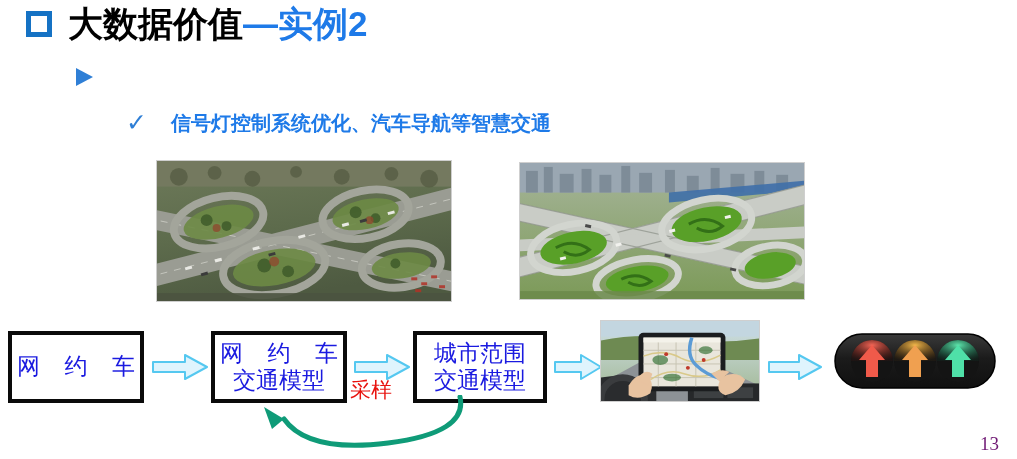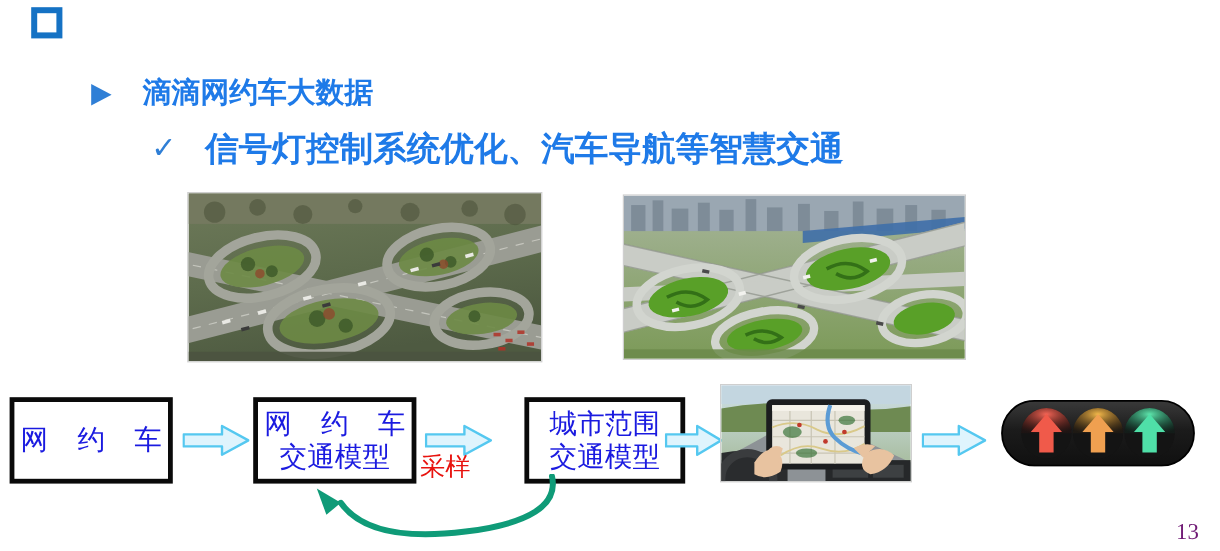--- a/index.html
+++ b/index.html
@@ -79,21 +79,21 @@
     align-items: center;
     gap: 24px;
   }
   .check-bullet {
     font-size: 25px;
     color: #2f7fd6;
     line-height: 1;
     flex: none;
   }
   .lvl3-text {
-    font-size: 28px;
+    font-size: 20px;
     font-weight: bold;
     color: #1e7ae8;
     white-space: nowrap;
     line-height: 1;
   }
 
   
   .photo {
     position: absolute;
     border: 1px solid #cfcfcf;
@@ -122,21 +122,21 @@
   .flow-box .line {
     font-size: 23px;
     font-weight: normal;
     color: #1a1ae0;
     line-height: 1.18;
     white-space: nowrap;
   }
   .flow-box .line.spaced { letter-spacing: 9px; text-indent: 9px; }
   #box-1 { left: 8px;   width: 136px; }
   #box-2 { left: 211px; width: 136px; }
-  #box-3 { left: 413px; width: 134px; margin-left: 24px; }
+  #box-3 { left: 413px; width: 134px; }
 
   
   .blk-arrow { position: absolute; top: 353px; }
   .blk-arrow svg { display: block; }
   #arrow-1 { left: 152px; }
   #arrow-2 { left: 354px; }
   #arrow-3 { left: 554px; }
   #arrow-4 { left: 768px; }
 
   
@@ -180,25 +180,25 @@
     line-height: 1;
   }
 </style>
 </head>
 <body>
 
 <div id="slide">
 
   <div class="title-row">
     <div class="sq-bullet"></div>
+    <div class="title-text"><span class="title-black">大数据价值</span><span class="title-blue">—实例2</span></div>
   </div>
 
   <div class="lvl2-row">
     <div class="arrow-bullet"></div>
-    <div class="lvl2-text">滴滴网约车大数据</div>
   </div>
 
   <div class="lvl3-row">
     <div class="check-bullet">✓</div>
     <div class="lvl3-text">信号灯控制系统优化、汽车导航等智慧交通</div>
   </div>
 
   <div class="photo" id="photo-left">
     <svg viewBox="0 0 296 142" preserveAspectRatio="none">
       <defs>

